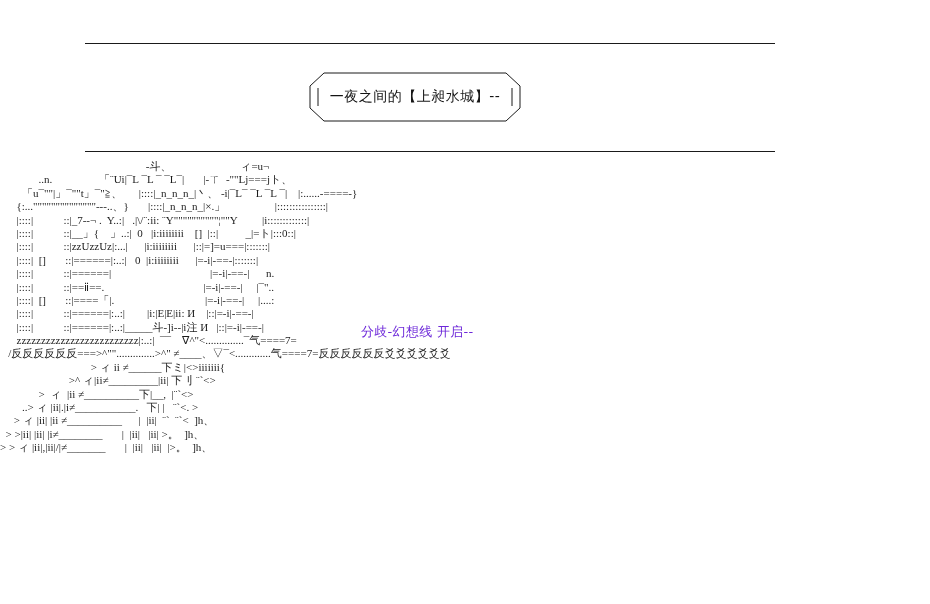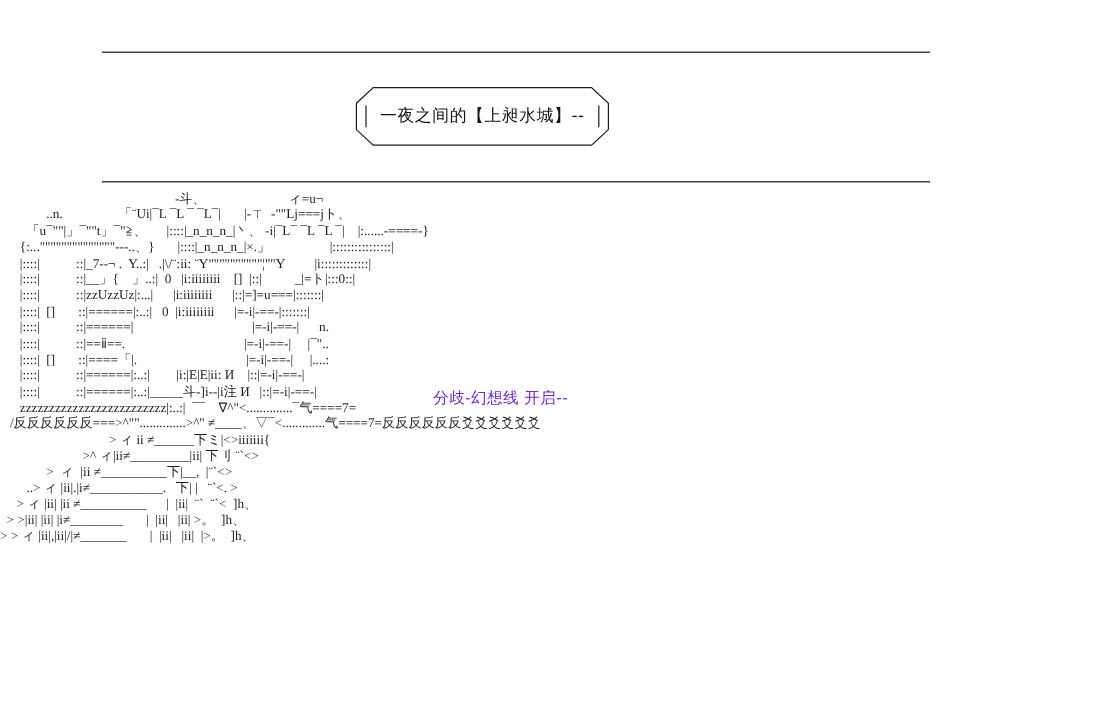--- a/index.html
+++ b/index.html
@@ -29,21 +29,21 @@
     left: 85px;
     width: 690px;
     height: 0;
     border-top: 1px solid #1a1a1a;
   }
   #rule-top    { top: 43px; }
   #rule-bottom { top: 151px; }
 
   .title-frame {
     position: absolute;
-    left: 283px;
+    left: 296px;
     top: 72px;
     width: 238px;
     height: 50px;
   }
   .title-frame svg { display: block; }
   .title-text {
     position: absolute;
     left: 0;
     top: 0;
     width: 238px;

